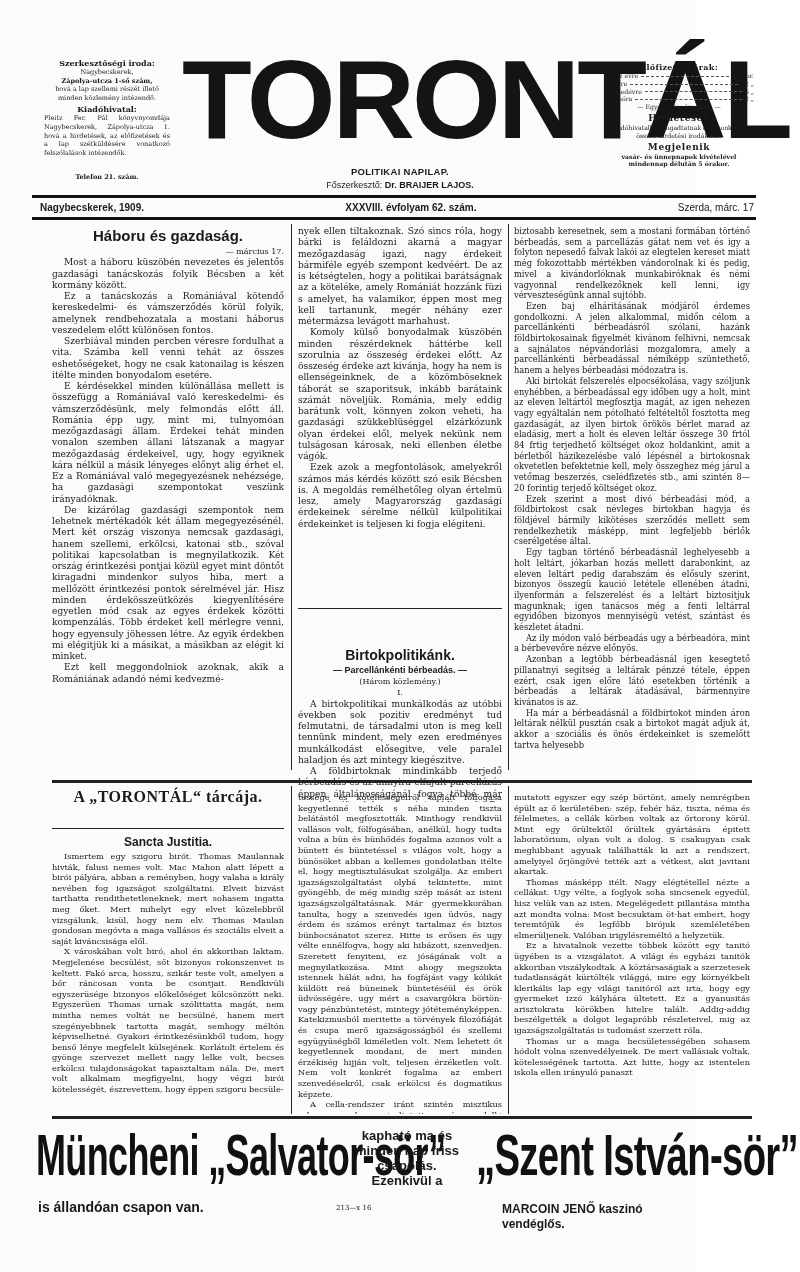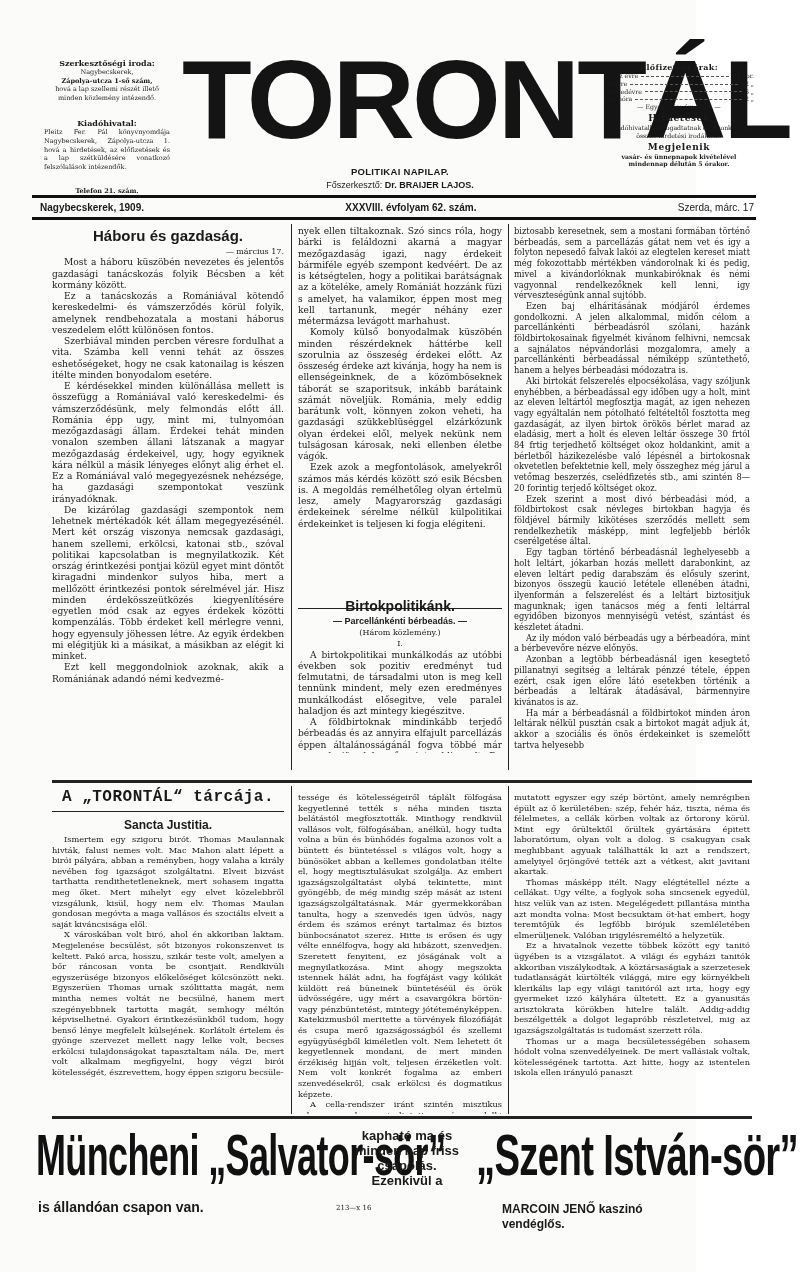--- a/index.html
+++ b/index.html
@@ -36,21 +36,21 @@
 </head>
 <body>
 
 <div class="page">
 
   <div class="hdr-left">
     <div class="h">Szerkesztőségi iroda:</div>
     <div>Nagybecskerek,</div>
     <div style="font-weight:bold">Zápolya-utcza 1-ső szám,</div>
     <div>hová a lap szellemi részét illető minden közlemény intézendő.</div>
-    <div class="h" style="margin-top:16px">Kiadóhivatal:</div>
+    <div class="h" style="margin-top:2px">Kiadóhivatal:</div>
     <div class="jus">Pleitz Fer. Pál könyvnyomdája Nagybecskerek, Zápolya-utcza 1. hová a hirdetések, az előfizetések és a lap szétküldésére vonatkozó felszólalások intézendők.</div>
     <div style="margin-top:16px;font-weight:bold">Telefon 21. szám.</div>
   </div>
 
   <div class="masthead">TORONTÁL</div>
   <div class="subtitle">POLITIKAI NAPILAP.</div>
   <div class="editor">
     <span>Főszerkesztő:</span>
     <span class="name">Dr. BRAIJER LAJOS.</span>
   </div>
@@ -106,21 +106,21 @@
     <p>Ezt kell meggondolniok azoknak, akik a Romániának adandó némi kedvezmé-</p>
   </div>
 
   <div class="col" style="left:298px;top:226px;width:204px;height:380px;overflow:hidden">
     <p style="text-indent:0">nyek ellen tiltakoznak. Szó sincs róla, hogy bárki is feláldozni akarná a magyar mezőgazdaság igazi, nagy érdekeit bármiféle egyéb szempont kedvéért. De az is kétségtelen, hogy a politikai barátságnak az a köteléke, amely Romániát hozzánk füzi s amelyet, ha valamikor, éppen most meg kell tartanunk, megér néhány ezer métermázsa levágott marhahust.</p>
     <p>Komoly külső bonyodalmak küszöbén minden részérdeknek háttérbe kell szorulnia az összeség érdekei előtt. Az összeség érdeke azt kivánja, hogy ha nem is ellenségeinknek, de a közömböseknek táborát se szaporitsuk, inkább barátaink számát növeljük. Románia, mely eddig barátunk volt, könnyen zokon veheti, ha gazdasági szükkeblüséggel elzárkózunk olyan érdekei elől, melyek nekünk nem tulságosan károsak, neki ellenben életbe vágók.</p>
     <p>Ezek azok a megfontolások, amelyekről számos más kérdés között szó esik Bécsben is. A megoldás remélhetőleg olyan értelmü lesz, amely Magyarország gazdasági érdekeinek sérelme nélkül külpolitikai érdekeinket is teljesen ki fogja elégiteni.</p>
   </div>
   <div class="hrule" style="left:298px;top:608px;width:204px;height:1px"></div>
 
-  <div class="col" style="left:298px;top:597px;width:204px;height:156px;overflow:hidden">
+  <div class="col" style="left:298px;top:646px;width:204px;height:156px;overflow:hidden">
     <div class="title" style="font-size:14px;line-height:18px">Birtokpolitikánk.</div>
     <div class="title" style="font-size:9px;line-height:12px">— Parcellánkénti bérbeadás. —</div>
     <div class="small-c">(Három közlemény.)</div>
     <div class="small-c">I.</div>
     <p>A birtokpolitikai munkálkodás az utóbbi években sok pozitiv eredményt tud felmutatni, de társadalmi uton is meg kell tennünk mindent, mely ezen eredményes munkálkodást elősegitve, vele paralel haladjon és azt mintegy kiegészitve.</p>
     <p>A földbirtoknak mindinkább terjedő bérbeadás és az annyira elfajult parcellázás éppen általánosságánál fogva többé már nem oly jövedelmező, mint eddig volt. De ettől eltekintve, a kivándorlásnak, az ezt befolyásoló állandó és</p>
   </div>
 
   <div class="col" style="left:514px;top:226px;width:236px;height:544px;overflow:hidden;font-size:8.3px;line-height:10.7px">
     <p style="text-indent:0">biztosabb keresetnek, sem a mostani formában történő bérbeadás, sem a parcellázás gátat nem vet és igy a folyton nepesedő falvak lakói az elegtelen kereset miatt még fokozottabb mértékben vándorolnak ki és pedig, mivel a kivándorlóknak munkabiróknak és némi vagyonnal rendelkezőknek kell lenni, igy vérveszteségünk annal sujtóbb.</p>
@@ -132,21 +132,21 @@
     <p>Azonban a legtöbb bérbeadásnál igen kesegtető pillanatnyi segitség a leltárak pénzzé tétele, éppen ezért, csak igen előre látó esetekben történik a bérbeadás a leltárak átadásával, bármennyire kivánatos is az.</p>
     <p>Ha már a bérbeadásnál a földbirtokot minden áron leltárak nélkül pusztán csak a birtokot magát adjuk át, akkor a szociális és önös érdekeinket is szemelőtt tartva helyesebb</p>
   </div>
 
   <div class="hrule" style="left:52px;top:780px;width:700px;height:3px"></div>
 
   <div class="vrule" style="left:291px;top:786px;height:328px"></div>
   <div class="vrule" style="left:508px;top:786px;height:328px"></div>
 
   <div class="col" style="left:52px;top:786px;width:232px;height:328px;overflow:hidden;font-size:8.2px;line-height:10.6px">
-    <div class="title" style="font-family:Liberation Mono, monospace;font-size:16px;line-height:22px;letter-spacing:.5px;border-bottom:1px solid #222;padding-bottom:3px">A „TORONTÁL“ tárcája.</div>
+    <div class="title" style="font-family:Liberation Serif, serif;font-size:16px;line-height:22px;letter-spacing:.5px;border-bottom:1px solid #222;padding-bottom:20px">A „TORONTÁL“ tárcája.</div>
     <div class="title" style="font-size:12px;line-height:18px;margin-top:4px">Sancta Justitia.</div>
     <p>Ismertem egy szigoru birót. Thomas Maulannak hivták, falusi nemes volt. Mac Mahon alatt lépett a birói pályára, abban a reményben, hogy valaha a király nevében fog igazságot szolgáltatni. Elveit bizvást tarthatta rendithetetleneknek, mert sohasem ingatta meg őket. Mert mihelyt egy elvet közelebbről vizsgálunk, kisül, hogy nem elv. Thomas Maulan gondosan megóvta a maga vallásos és szociális elveit a saját kiváncsisága elől.</p>
     <p>X városkában volt biró, ahol én akkoriban laktam. Megjelenése becsülést, sőt bizonyos rokonszenvet is keltett. Fakó arca, hosszu, szikár teste volt, amelyen a bőr ráncosan vonta be csontjait. Rendkivüli egyszerüsége bizonyos előkelőséget kölcsönzött neki. Egyszerüen Thomas urnak szólittatta magát, nem mintha nemes voltát ne becsülné, hanem mert szegényebbnek tartotta magát, semhogy méltón képviselhetné. Gyakori érintkezésünkből tudom, hogy benső lénye megfelelt külsejének. Korlátolt értelem és gyönge szervezet mellett nagy lelke volt, becses erkölcsi tulajdonságokat tapasztaltam nála. De, mert volt alkalmam megfigyelni, hogy végzi birói kötelességét, észrevettem, hogy éppen szigoru becsüle-</p>
   </div>
 
   <div class="col" style="left:298px;top:792px;width:204px;height:322px;overflow:hidden;font-size:8.2px;line-height:10.6px">
     <p style="text-indent:0">tessége és kötelességeiről táplált fölfogása kegyetlenné tették s néha minden tiszta belátástól megfosztották. Minthogy rendkivül vallásos volt, fölfogásában, anélkül, hogy tudta volna a bün és bünhődés fogalma azonos volt a büntett és büntetéssel s világos volt, hogy a bünösöket abban a kellemes gondolatban itélte el, hogy megtisztulásukat szolgálja. Az emberi igazságszolgáltatást olybá tekintette, mint gyöngébb, de még mindig szép mását az isteni igazságszolgáltatásnak. Már gyermekkorában tanulta, hogy a szenvedés igen üdvös, nagy érdem és számos erényt tartalmaz és biztos bünbocsánatot szerez. Hitte is erősen és ugy vélte ennélfogva, hogy aki hibázott, szenvedjen. Szeretett fenyiteni, ez jóságának volt a megnyilatkozása. Mint ahogy megszokta istennek hálát adni, ha fogfájást vagy kólikát küldött reá büneinek büntetéséül és örök üdvösségére, ugy mért a csavargókra börtön- vagy pénzbüntetést, mintegy jótéteményképpen. Katekizmusból meritette a törvények filozófiáját és csupa merő igazságosságból és szellemi együgyüségből kiméletlen volt. Nem lehetett őt kegyetlennek mondani, de mert minden érzékiség hijján volt, teljesen érzéketlen volt. Nem volt konkrét fogalma az emberi szenvedésekről, csak erkölcsi és dogmatikus képzete.</p>
     <p>A cella-rendszer iránt szintén misztikus rokonszenvvel viseltetett és lelki gyönyörüséggel</p>
   </div>
 

